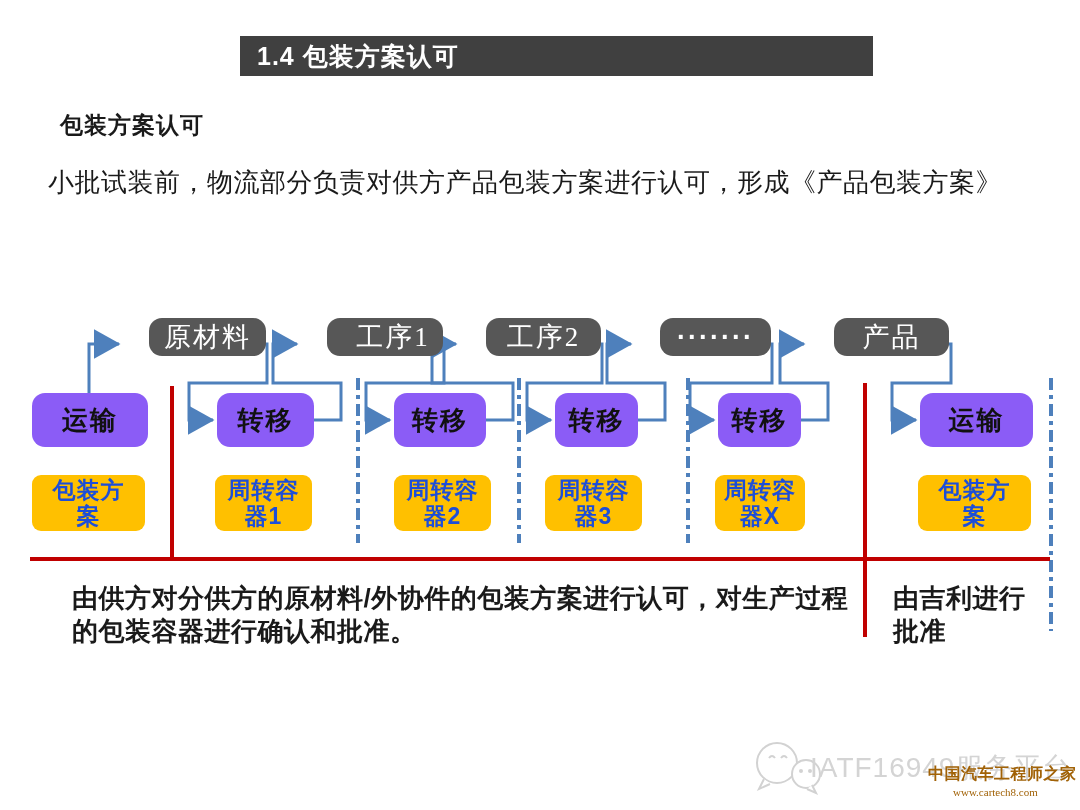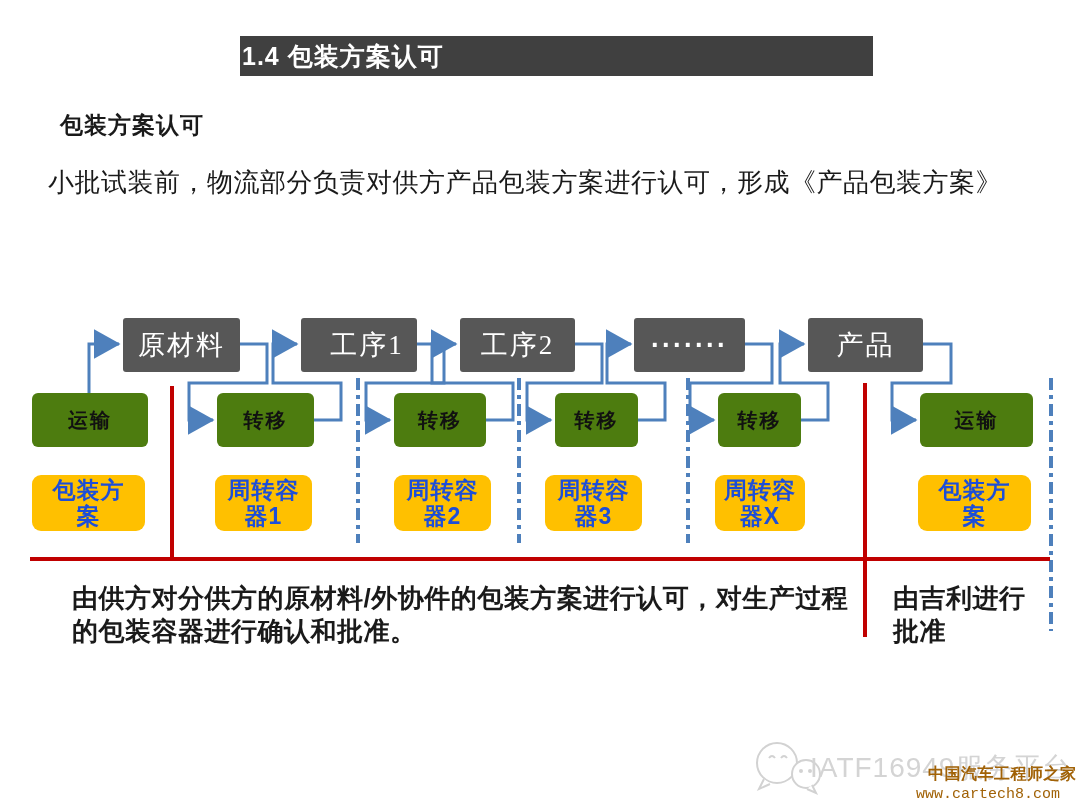--- a/index.html
+++ b/index.html
@@ -6,56 +6,56 @@
   #slide{
     position:relative;width:1080px;height:810px;background:#ffffff;
     overflow:hidden;font-family:"Liberation Sans",sans-serif;color:#1a1a1a;
   }
   
   .title-bar{
     position:absolute;left:240px;top:36px;width:633px;height:40px;
     background:#404040;display:flex;align-items:center;
   }
   .title-bar span{
-    color:#ffffff;font-size:25px;font-weight:bold;padding-left:2px;letter-spacing:1px;
+    color:#ffffff;font-size:25px;font-weight:bold;padding-left:17px;letter-spacing:1px;
   }
   .heading{
     position:absolute;left:60px;top:110px;font-size:23px;font-weight:bold;letter-spacing:1px;
   }
   .para{
     position:absolute;left:48px;top:164px;width:980px;
     font-family:"Liberation Serif",serif;font-size:26px;line-height:37px;letter-spacing:0.5px;
   }
   
   svg.lines{position:absolute;left:0;top:0;width:1080px;height:810px;z-index:1;}
   .box{position:absolute;z-index:2;display:flex;align-items:center;justify-content:center;text-align:center;box-sizing:border-box;}
   .tbox{
-    top:318px;height:54px;background:#575757;color:#ffffff;border-radius:3px;
-    font-family:"Liberation Serif",serif;font-size:27px;letter-spacing:2px;
+    top:318px;height:38px;background:#575757;color:#ffffff;border-radius:13px;
+    font-family:"Liberation Serif",serif;font-size:27px;letter-spacing:2px;margin-left:26px;
   }
   .gbox{
-    top:393px;height:54px;background:#4d7c0f;color:#111111;border-radius:6px;
-    font-size:20px;font-weight:bold;letter-spacing:2px;
+    top:393px;height:54px;background:#8b5cf6;color:#111111;border-radius:13px;
+    font-size:26px;font-weight:bold;letter-spacing:2px;
   }
   .ybox{
     top:475px;height:56px;background:#FFC000;color:#1d4ed8;border-radius:9px;
     font-size:23px;font-weight:bold;line-height:26px;white-space:pre-line;letter-spacing:1px;
   }
   
   .note{position:absolute;font-size:26px;font-weight:bold;line-height:33px;letter-spacing:0.5px;z-index:2;}
   .note-left{left:45px;top:582px;width:820px;margin-left:27px;}
   .note-right{left:893px;top:582px;width:170px;}
   
   .wm-gray{
     position:absolute;left:810px;top:749px;color:#d4d4d4;font-size:28px;letter-spacing:1px;z-index:3;
   }
   .wm-icon{position:absolute;left:750px;top:738px;z-index:3;}
   .wm-dark{position:absolute;z-index:4;color:#a16207;}
   .wm-name{left:928px;top:764px;font-size:16px;font-weight:bold;letter-spacing:0.5px;}
-  .wm-url{left:916px;top:786px;font-size:15px;font-family:Liberation Mono, monospace;}
+  .wm-url{left:953px;top:786px;font-size:11px;font-family:Liberation Serif, serif;}
 </style>
 </head>
 <body>
 
 <div id="slide">
 
   <div class="title-bar">
     <span>1.4 包装方案认可</span>
   </div>
 

